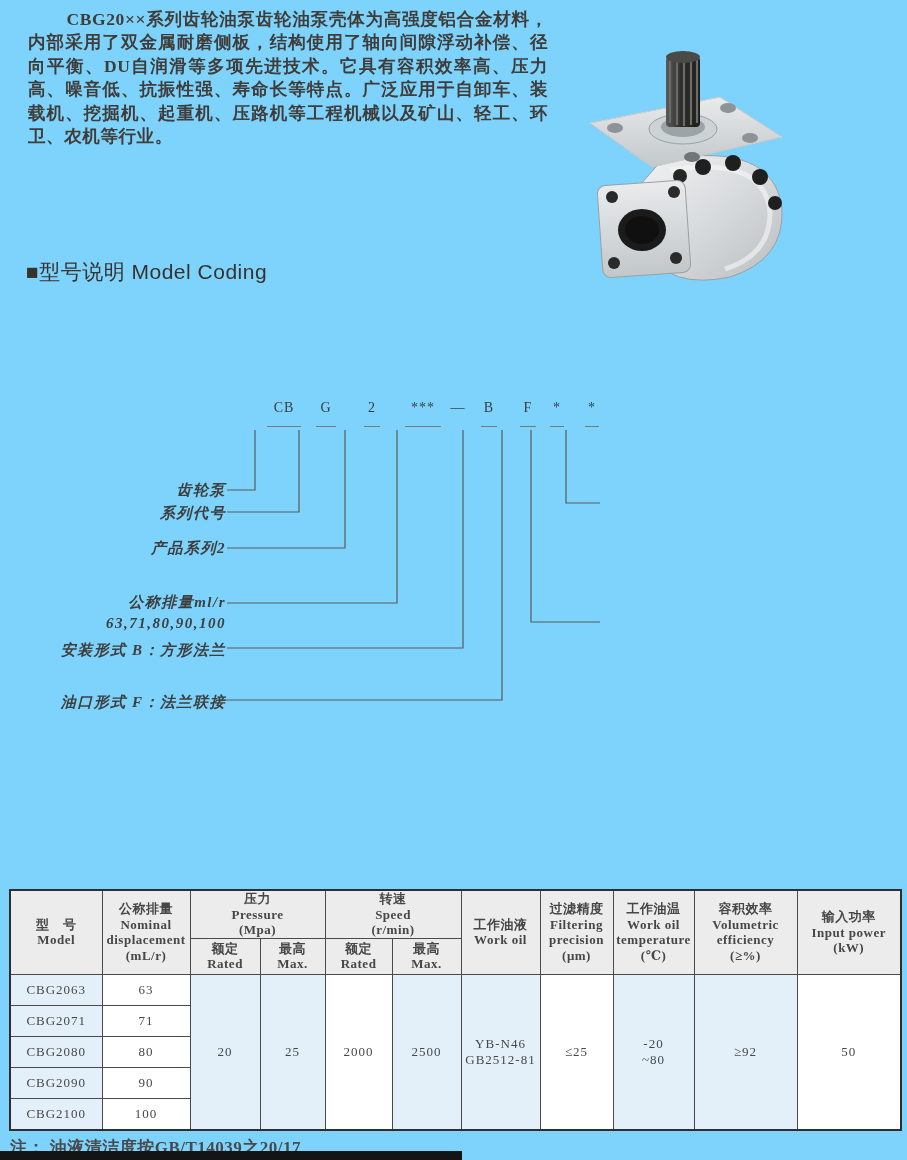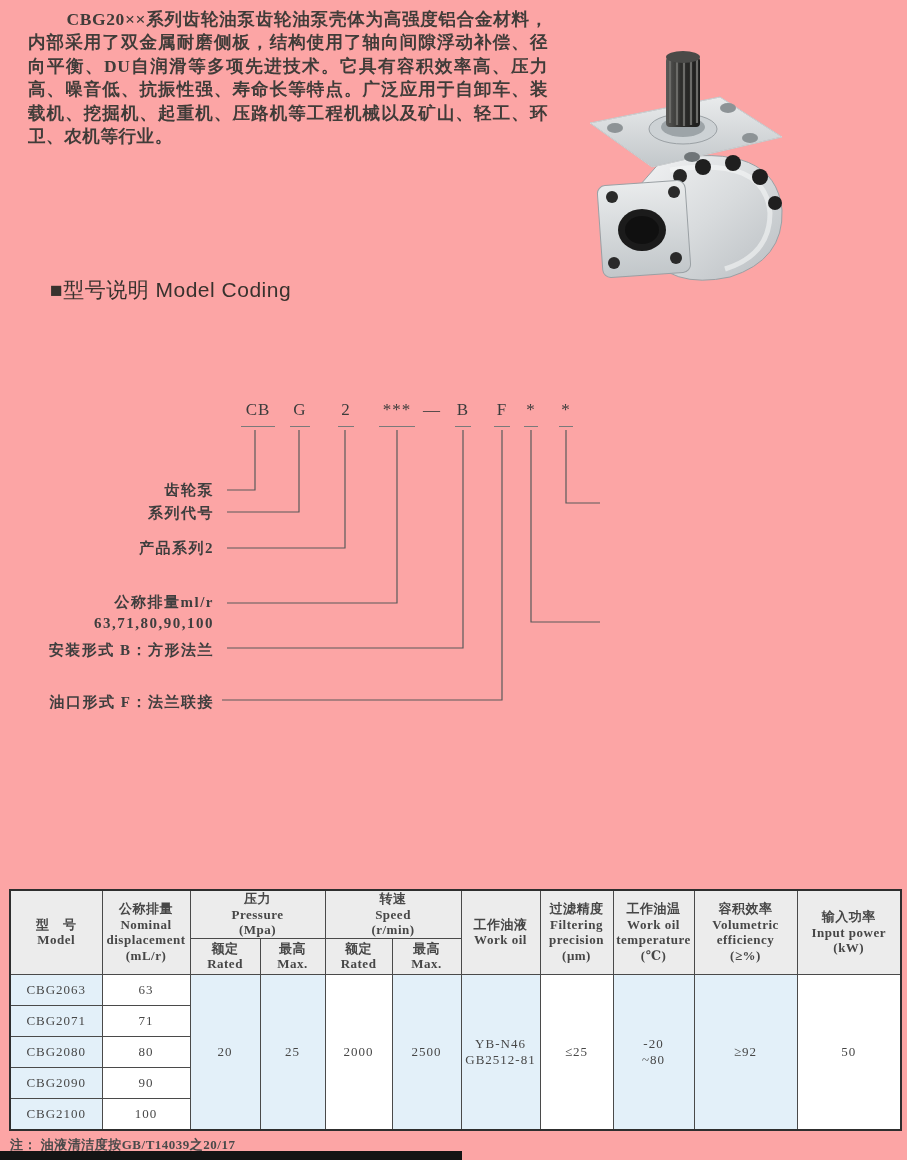--- a/index.html
+++ b/index.html
@@ -1,55 +1,55 @@
 <!DOCTYPE html>
 <html><head>
 <meta charset="utf-8">
 <style>
   html,body{margin:0;padding:0;background:#ffffff;}
   .page{
     position:relative;
     width:907px;height:1160px;
-    background:#fca5a5;
+    background:#7dd3fc;
     font-family:"Liberation Serif","DejaVu Serif",serif;
     color:#3e3a38;
     overflow:hidden;
   }
   
   .intro{
     position:absolute;left:28px;top:8px;width:520px;
     font-size:17.5px;line-height:23.4px;font-weight:600;
     text-align:justify;text-indent:2.2em;letter-spacing:.6px;
     color:#403c39;
   }
   
   .photo{position:absolute;left:570px;top:45px;width:235px;height:245px;}
   
   .sec-hd{
     position:absolute;left:26px;
     font-family:"Liberation Sans","DejaVu Sans",sans-serif;
     font-size:21px;font-weight:500;color:#38322e;letter-spacing:.5px;
   }
-  .sec-hd.first{top:276px;margin-left:24px;}
+  .sec-hd.first{top:258px;}
   .sec-hd.second{top:820px;}
   
   .lines{position:absolute;left:0;top:0;width:907px;height:1160px;pointer-events:none;}
   
   .code-item{
     position:absolute;top:400px;height:26px;
-    text-align:center;font-size:17px;color:#3c3c3c;
-    border-bottom:1px solid #7a7a7a;letter-spacing:1px;font-weight:500;
+    text-align:center;font-size:14px;color:#3c3c3c;
+    border-bottom:1px solid #7a7a7a;letter-spacing:1px;font-weight:500;margin-left:26px;
   }
   .code-item.no-line{border-bottom:none;}
   
   .dlabel{
     position:absolute;font-size:15px;font-weight:600;color:#3e3e3e;
     letter-spacing:1.5px;white-space:pre-line;
   }
-  .dlabel.left{left:4px;width:210px;text-align:right;}
+  .dlabel.left{left:16px;width:210px;text-align:right;font-style:italic;}
   .dlabel.right{left:605px;text-align:left;}
   
   .spec{
     position:absolute;left:9px;top:889px;
     border-collapse:collapse;table-layout:fixed;
     border:2px solid #2e2e2e;
     font-size:13px;color:#474747;
   }
   .spec th,.spec td{
     border:1px solid #4a4a4a;text-align:center;vertical-align:middle;
@@ -57,21 +57,21 @@
   }
   .spec th{background:#ececec;font-weight:600;letter-spacing:.5px;}
   .spec .hrow1 th{height:40px;}
   .spec .hrow2 th{height:35px;}
   .spec td{height:30px;letter-spacing:1px;}
   .c-blue{background:#e3f0f9;}
   .c-white{background:#ffffff;}
   
   .note{
     position:absolute;left:10px;top:1136px;
-    font-size:13px;letter-spacing:.5px;color:#4a4a4a;font-weight:600;
+    font-size:17px;letter-spacing:.5px;color:#4a4a4a;font-weight:600;
   }
   .bottom-bar{
     position:absolute;left:0;top:1151px;width:462px;height:9px;
     background:#141414;
   }
 </style>
 </head>
 <body>
 
 <div class="page">

